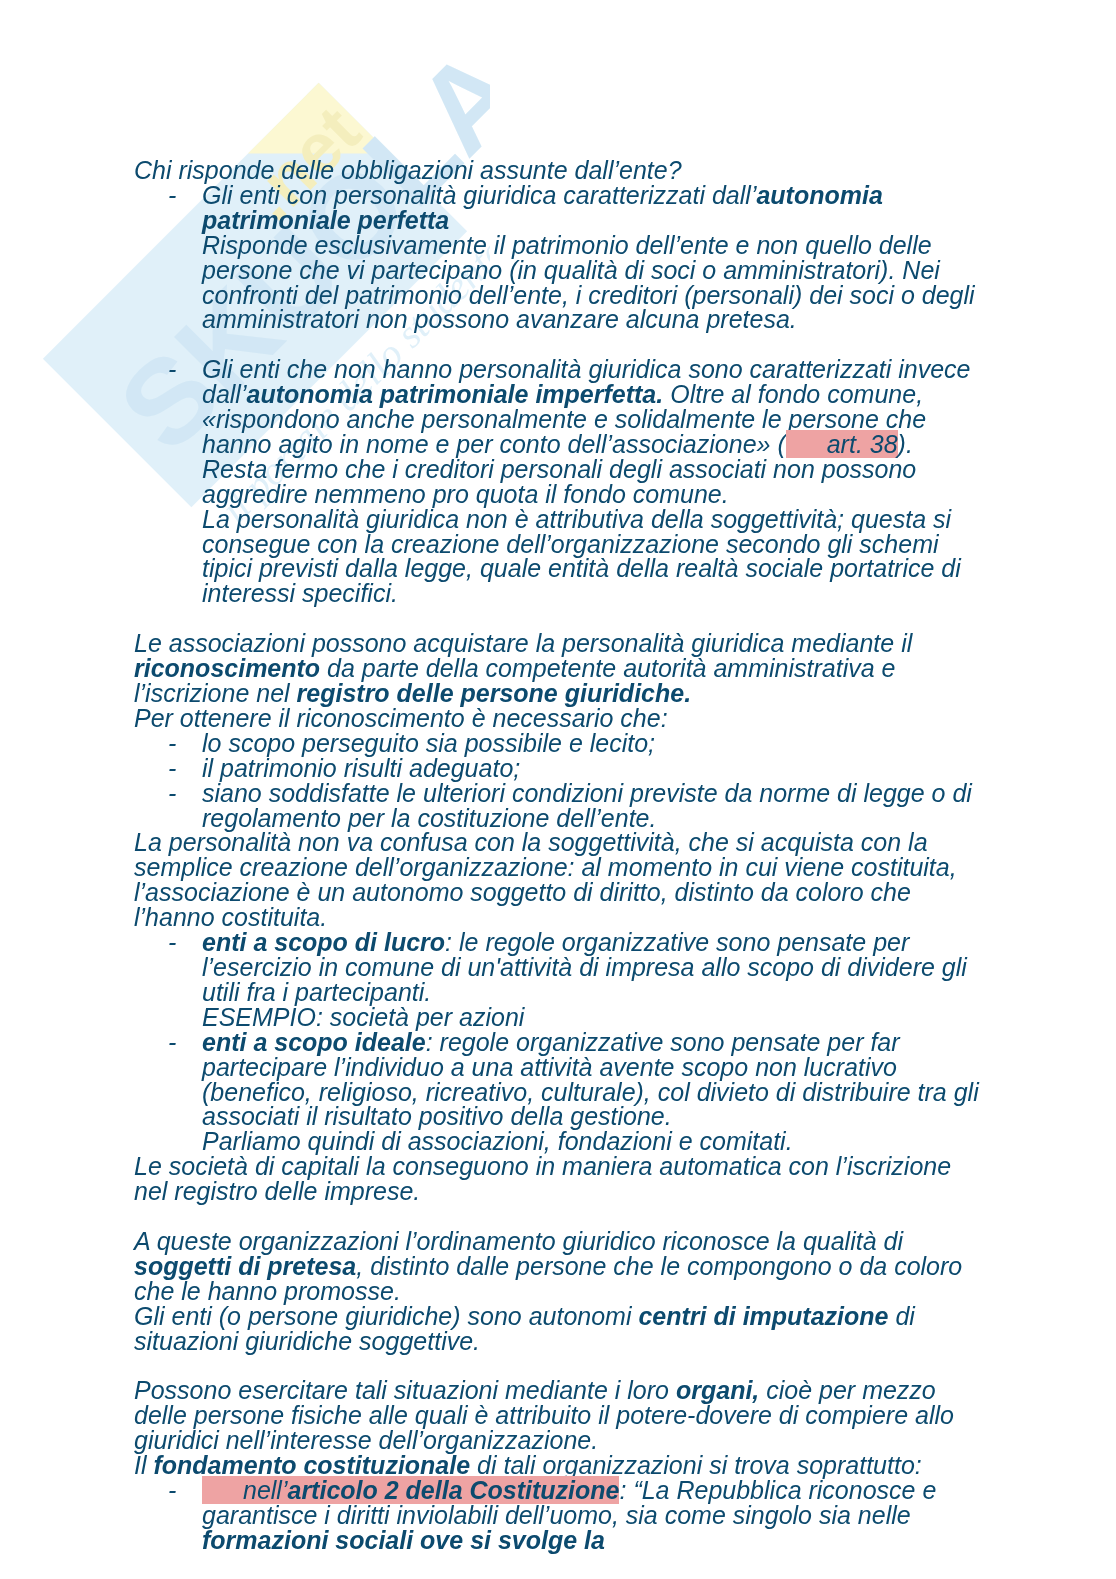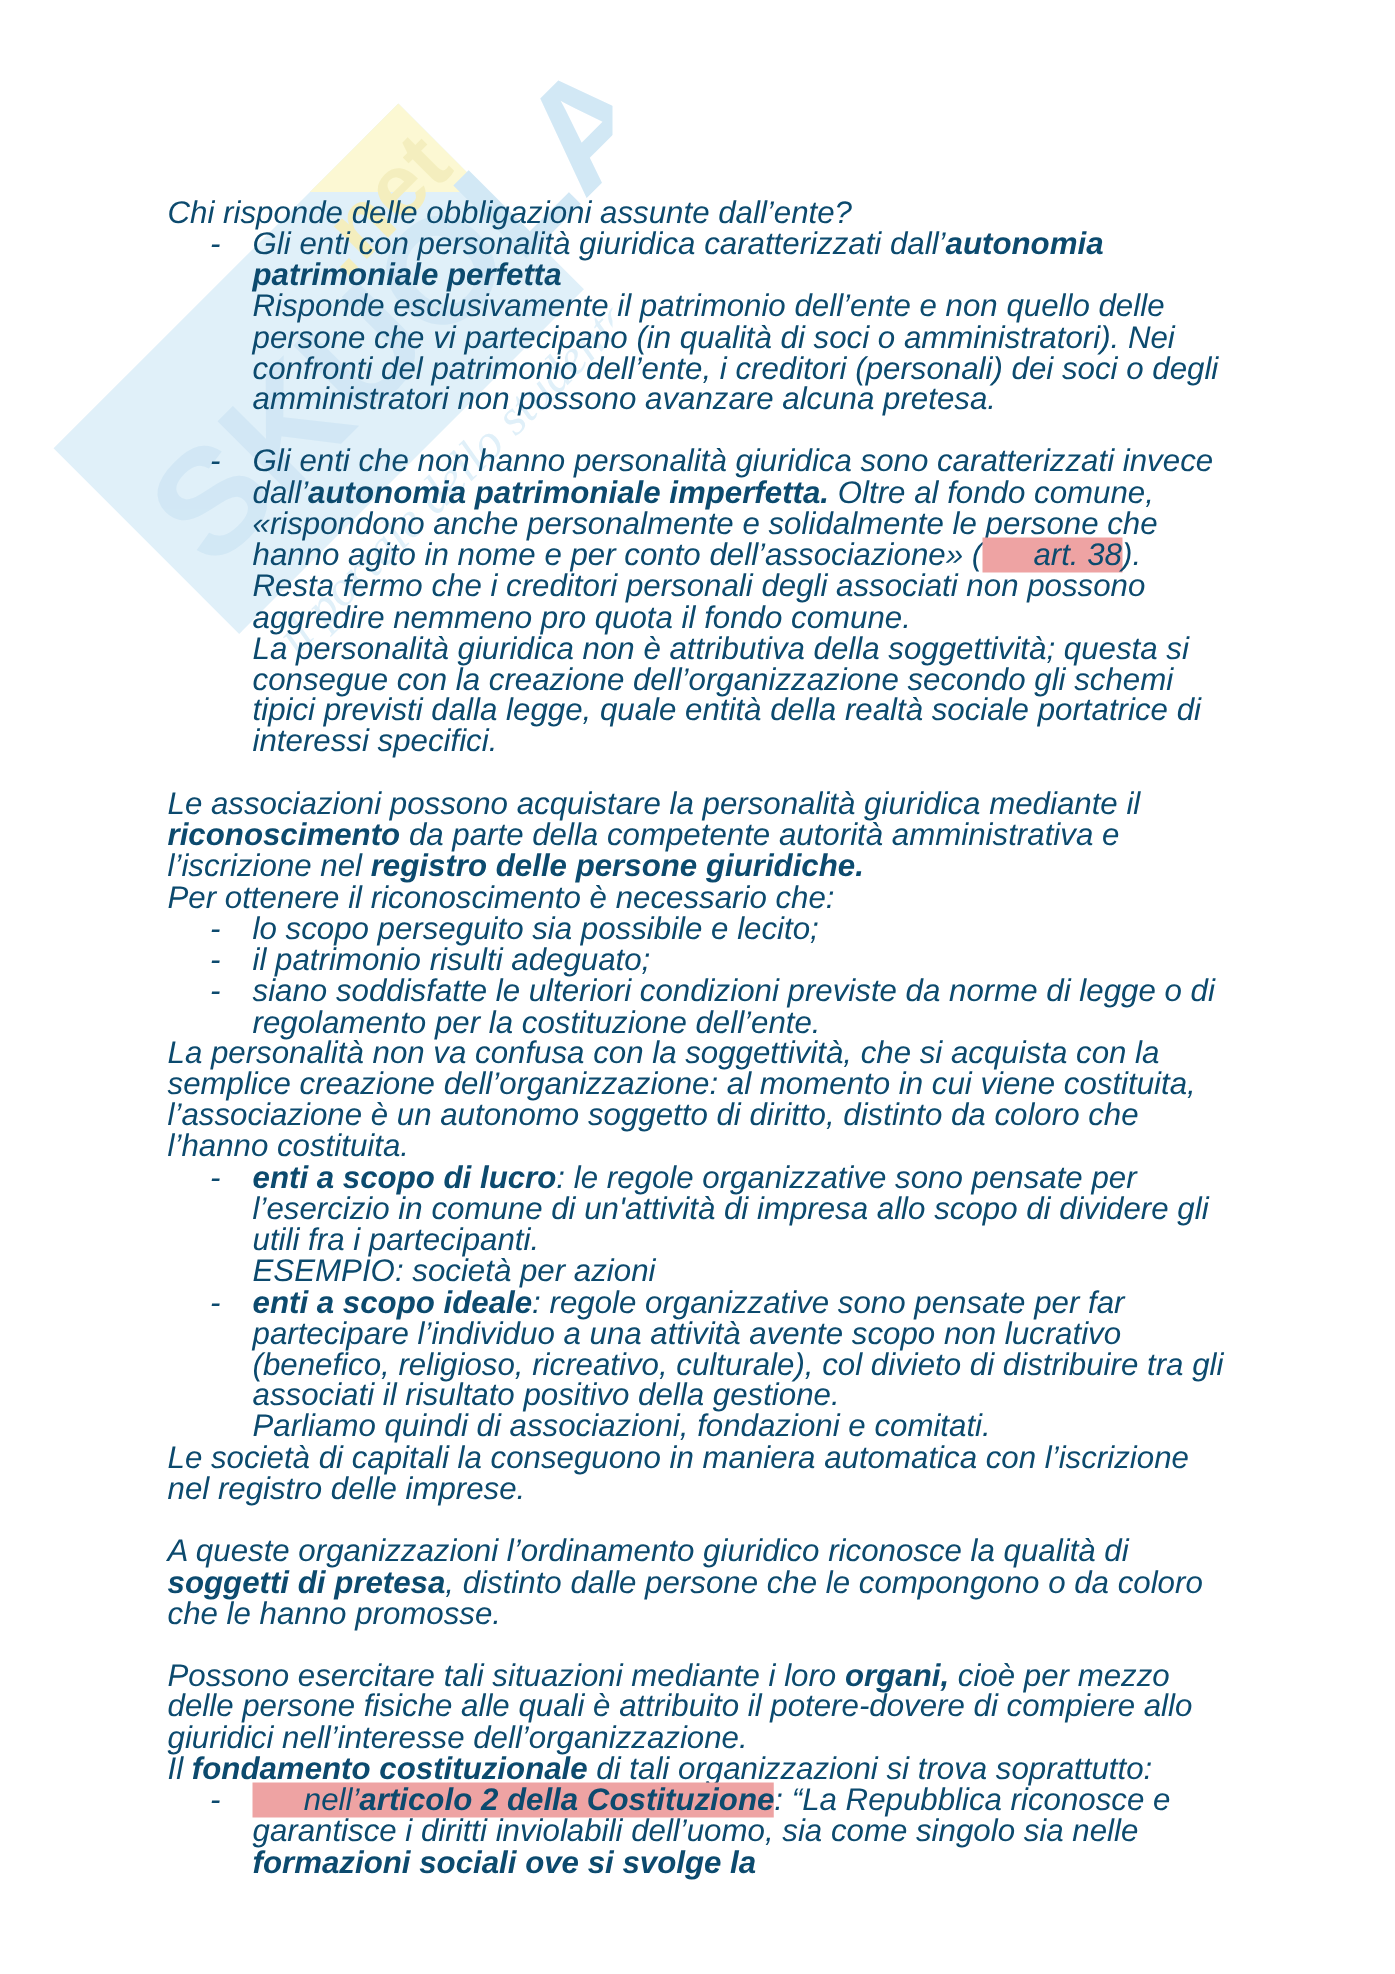--- a/index.html
+++ b/index.html
@@ -92,20 +92,23 @@
       <span>Parliamo quindi di associazioni, fondazioni e comitati.</span>
     </div>
 
     <p>Le società di capitali la conseguono in maniera automatica con l’iscrizione nel registro delle imprese.</p>
 
     <div class="gap"></div>
 
     <p>
       <span>A queste organizzazioni l’ordinamento giuridico riconosce la qualità di </span><b>soggetti di pretesa</b><span>, distinto dalle persone che le compongono o da coloro che le hanno promosse.</span>
     </p>
+    <p>
+      <span>Gli enti (o persone giuridiche) sono autonomi </span><b>centri di imputazione</b><span> di situazioni giuridiche soggettive.</span>
+    </p>
 
     <div class="gap"></div>
 
     <p>
       <span>Possono esercitare tali situazioni mediante i loro </span><b>organi,</b><span> cioè per mezzo delle persone fisiche alle quali è attribuito il potere-dovere di compiere allo giuridici nell’interesse dell’organizzazione.</span>
     </p>
     <p>
       <span>Il </span><b>fondamento costituzionale</b><span> di tali organizzazioni si trova soprattutto:</span>
     </p>
 

